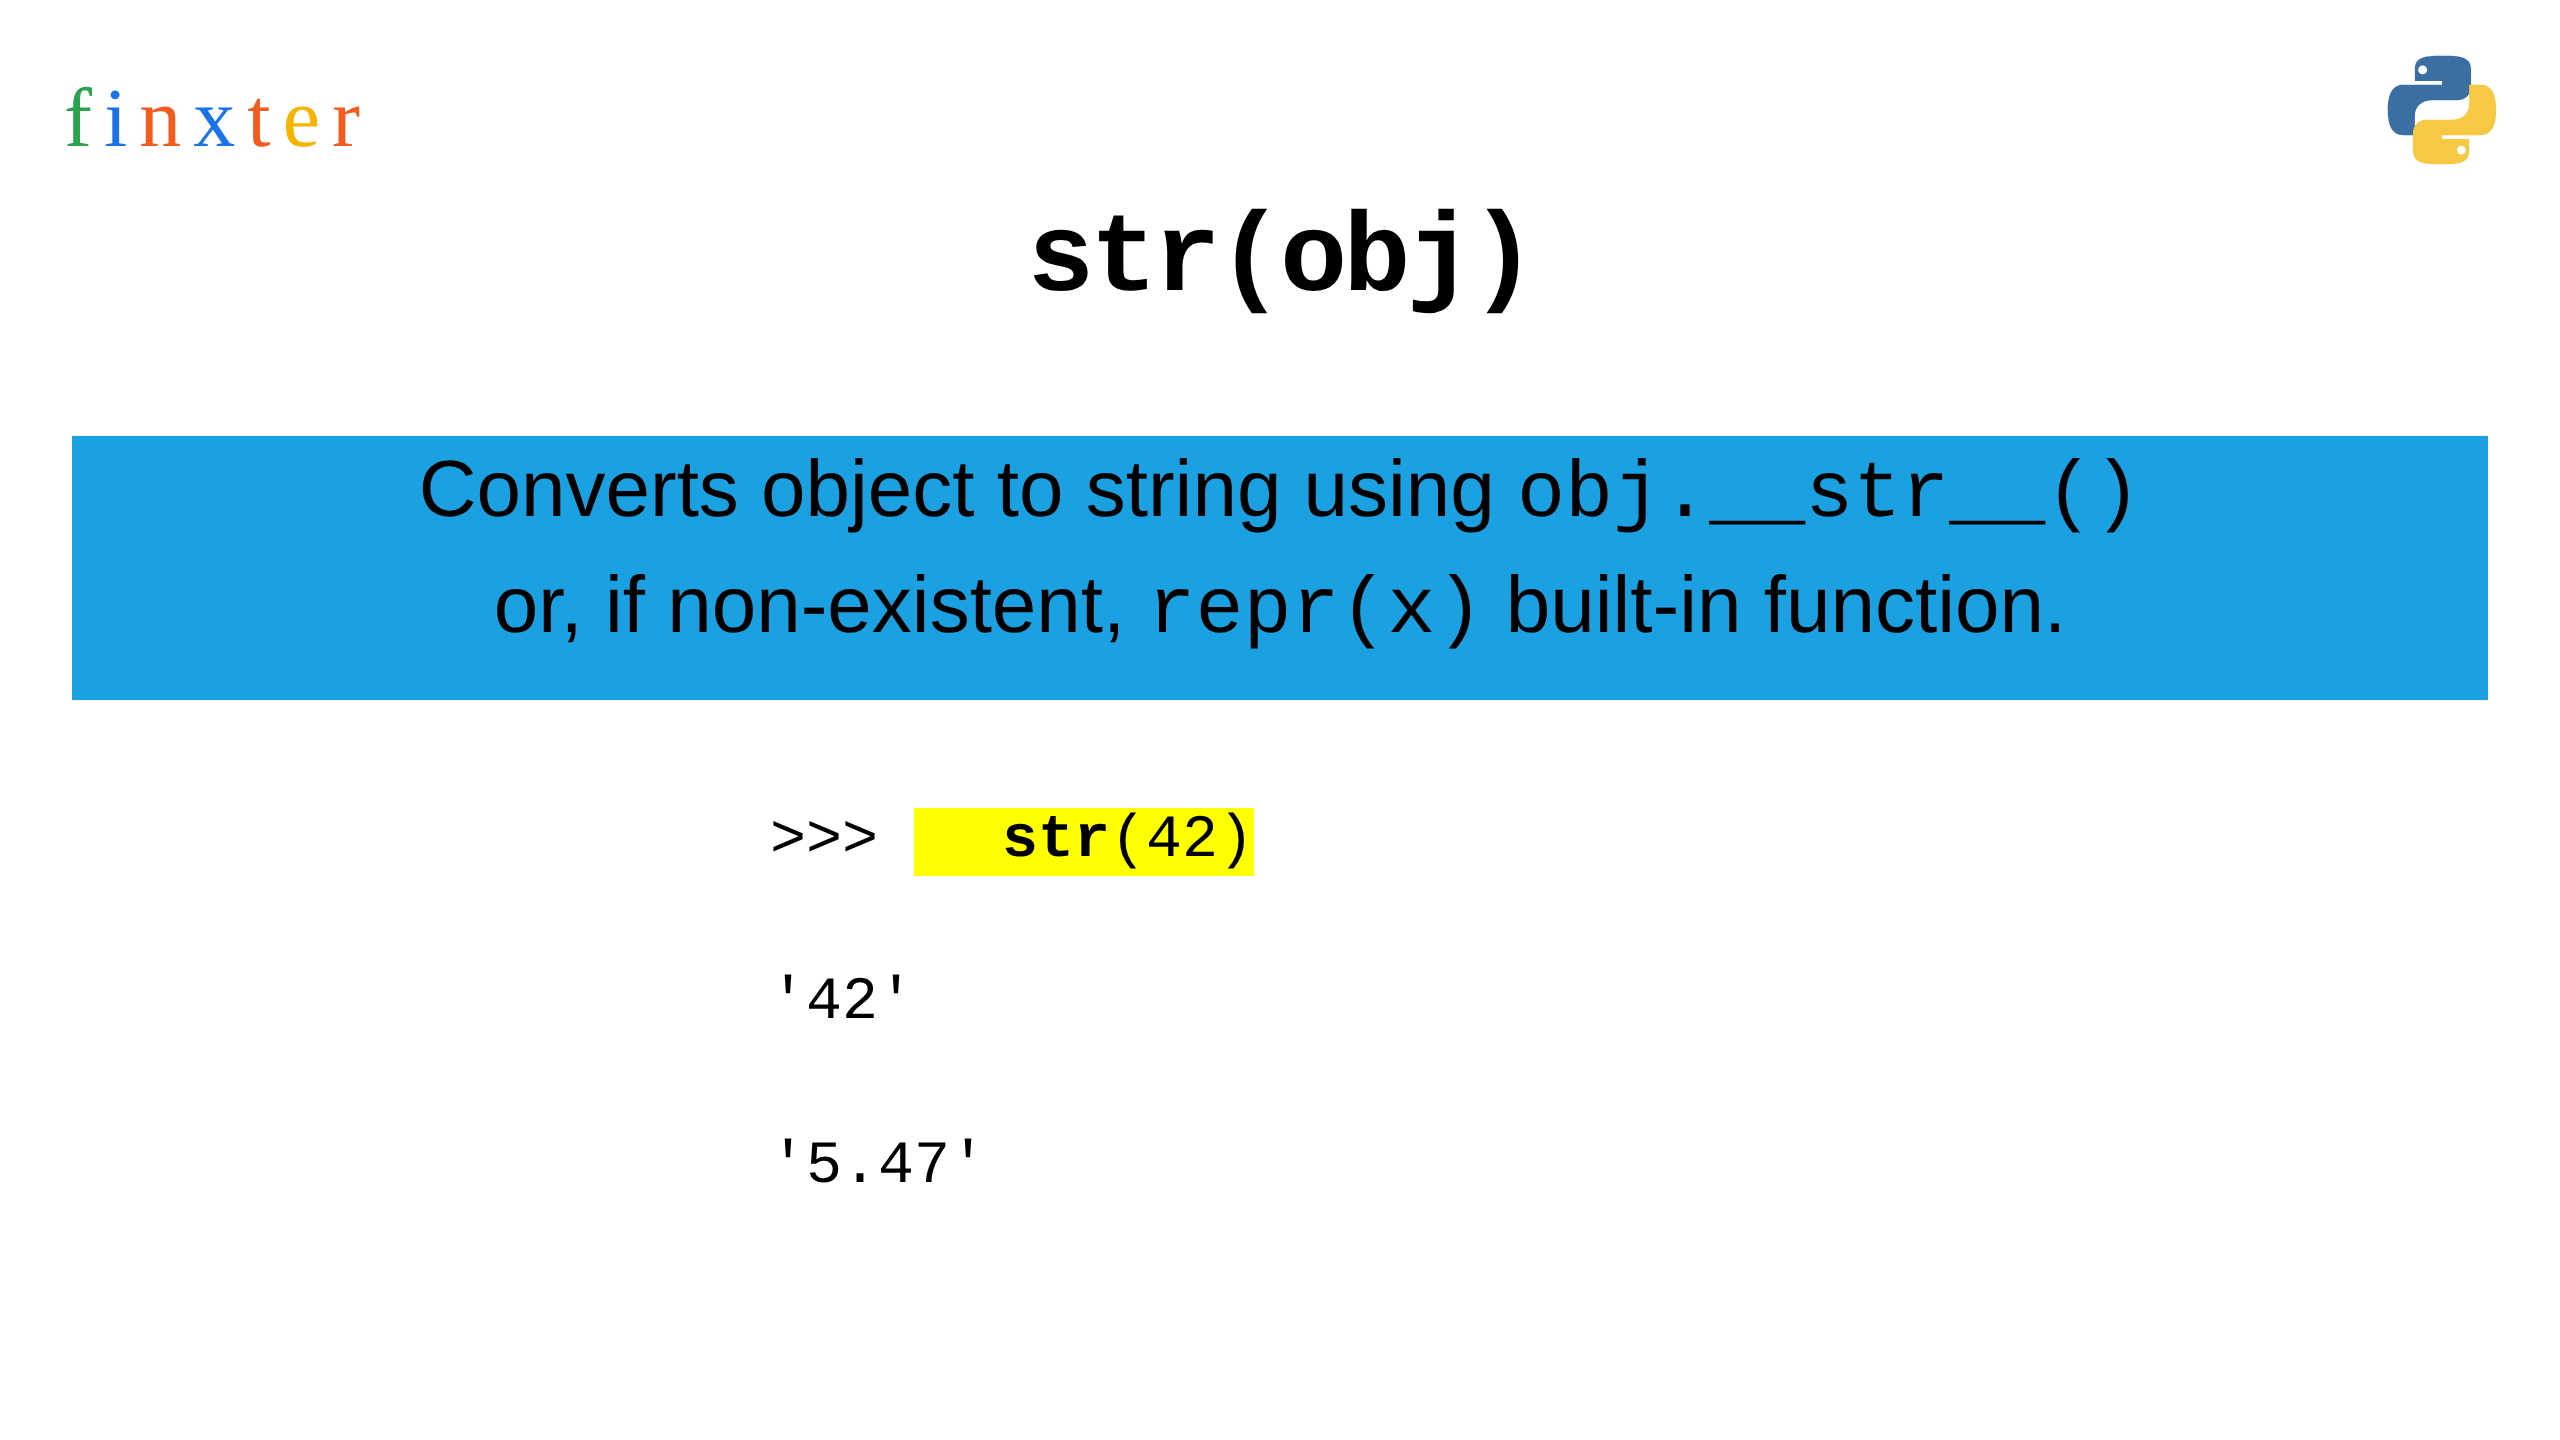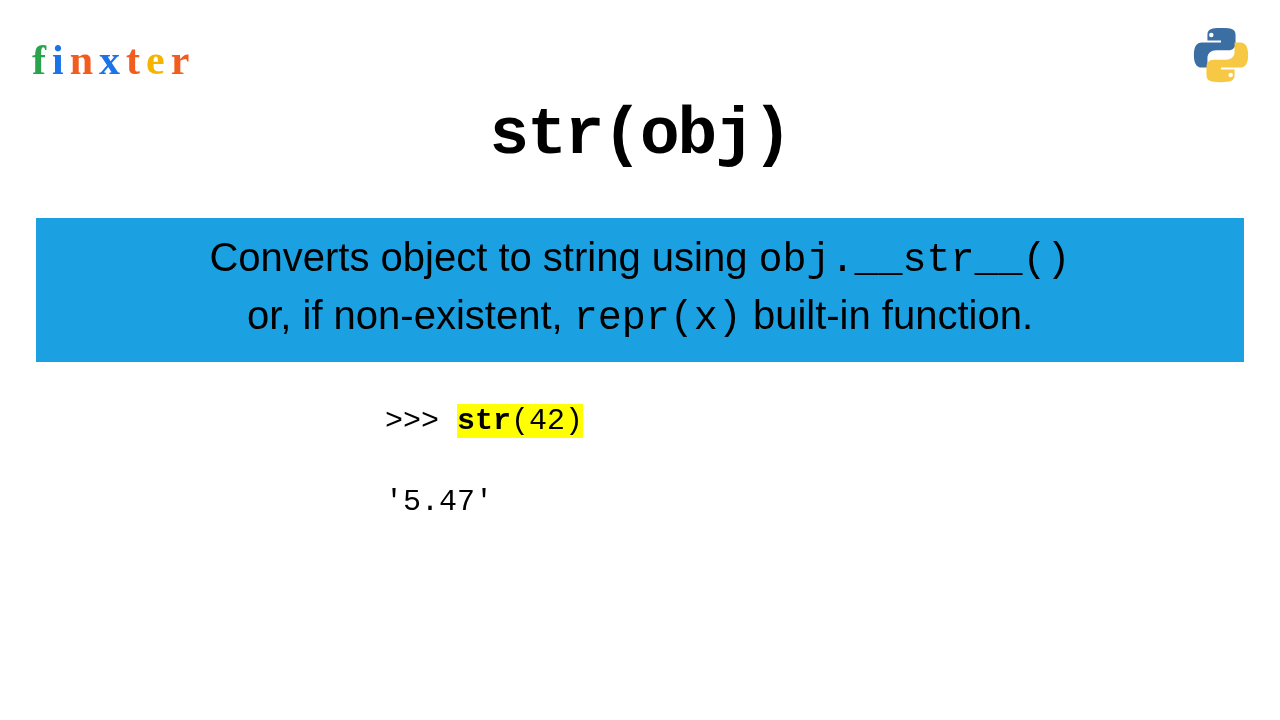--- a/index.html
+++ b/index.html
@@ -11,71 +11,71 @@
     position: relative;
     overflow: hidden;
   }
   .logo {
     position: absolute;
     top: 36px;
     left: 32px;
     font-family: "Comic Sans MS", "Segoe Script", cursive;
     font-size: 42px;
     letter-spacing: 6px;
-    font-weight: 700;
+    font-weight: 400;
   }
   .logo span { display: inline-block; }
   .py-logo {
     position: absolute;
     top: 24px;
     right: 28px;
     width: 62px;
     height: 62px;
   }
   .title {
     position: absolute;
     top: 98px;
     left: 0;
     width: 100%;
     text-align: center;
     font-family: "Courier New", monospace;
     font-weight: 700;
-    font-size: 66px;
+    font-size: 56px;
     color: #000;
     letter-spacing: -2px;
   }
   .desc-bar {
     position: absolute;
     top: 218px;
     left: 36px;
     right: 36px;
     background: #1ba1e2;
     color: #000;
     text-align: center;
     font-size: 40px;
     line-height: 1.35;
-    padding: 12px 20px 16px 20px;
+    padding: 0 20px 16px 20px;
   }
   .desc-bar .mono { font-family: "Courier New", monospace; }
   .code-block {
     position: absolute;
     top: 360px;
     left: 385px;
     font-family: "Courier New", monospace;
     font-size: 30px;
     line-height: 1.36;
     color: #000;
     white-space: pre;
   }
   .code-line { display: block; }
   .prompt { color: #000; }
   .hl {
     background: #ffff00;
   }
-  .fn { font-weight: 700; }
+  .fn { font-weight: 700; margin-left: 44px; }
 </style>
 </head>
 <body>
 
 <div class="logo">
   <span style="color:#2ba24c">f</span><span style="color:#1a73e8">i</span><span style="color:#f25c1f">n</span><span style="color:#1a73e8">x</span><span style="color:#f25c1f">t</span><span style="color:#f4b400">e</span><span style="color:#f25c1f">r</span>
 </div>
 
 <div class="py-logo">
   <svg viewBox="0 0 64 64" width="62" height="62">
@@ -86,18 +86,19 @@
 
 <div class="title">str(obj)</div>
 
 <div class="desc-bar">
   <span>Converts object to string using </span><span class="mono">obj.__str__()</span><br>
   <span>or, if non-existent, </span><span class="mono">repr(x)</span><span> built-in function.</span>
 </div>
 
 <div class="code-block">
 <span class="code-line"><span class="prompt">&gt;&gt;&gt; </span><span class="hl"><span class="fn">str</span>(42)</span></span>
+<span class="code-line">'42'</span>
 <span class="code-line">'5.47'</span>
 
 
 
 
 </div>
 
 </body></html>

